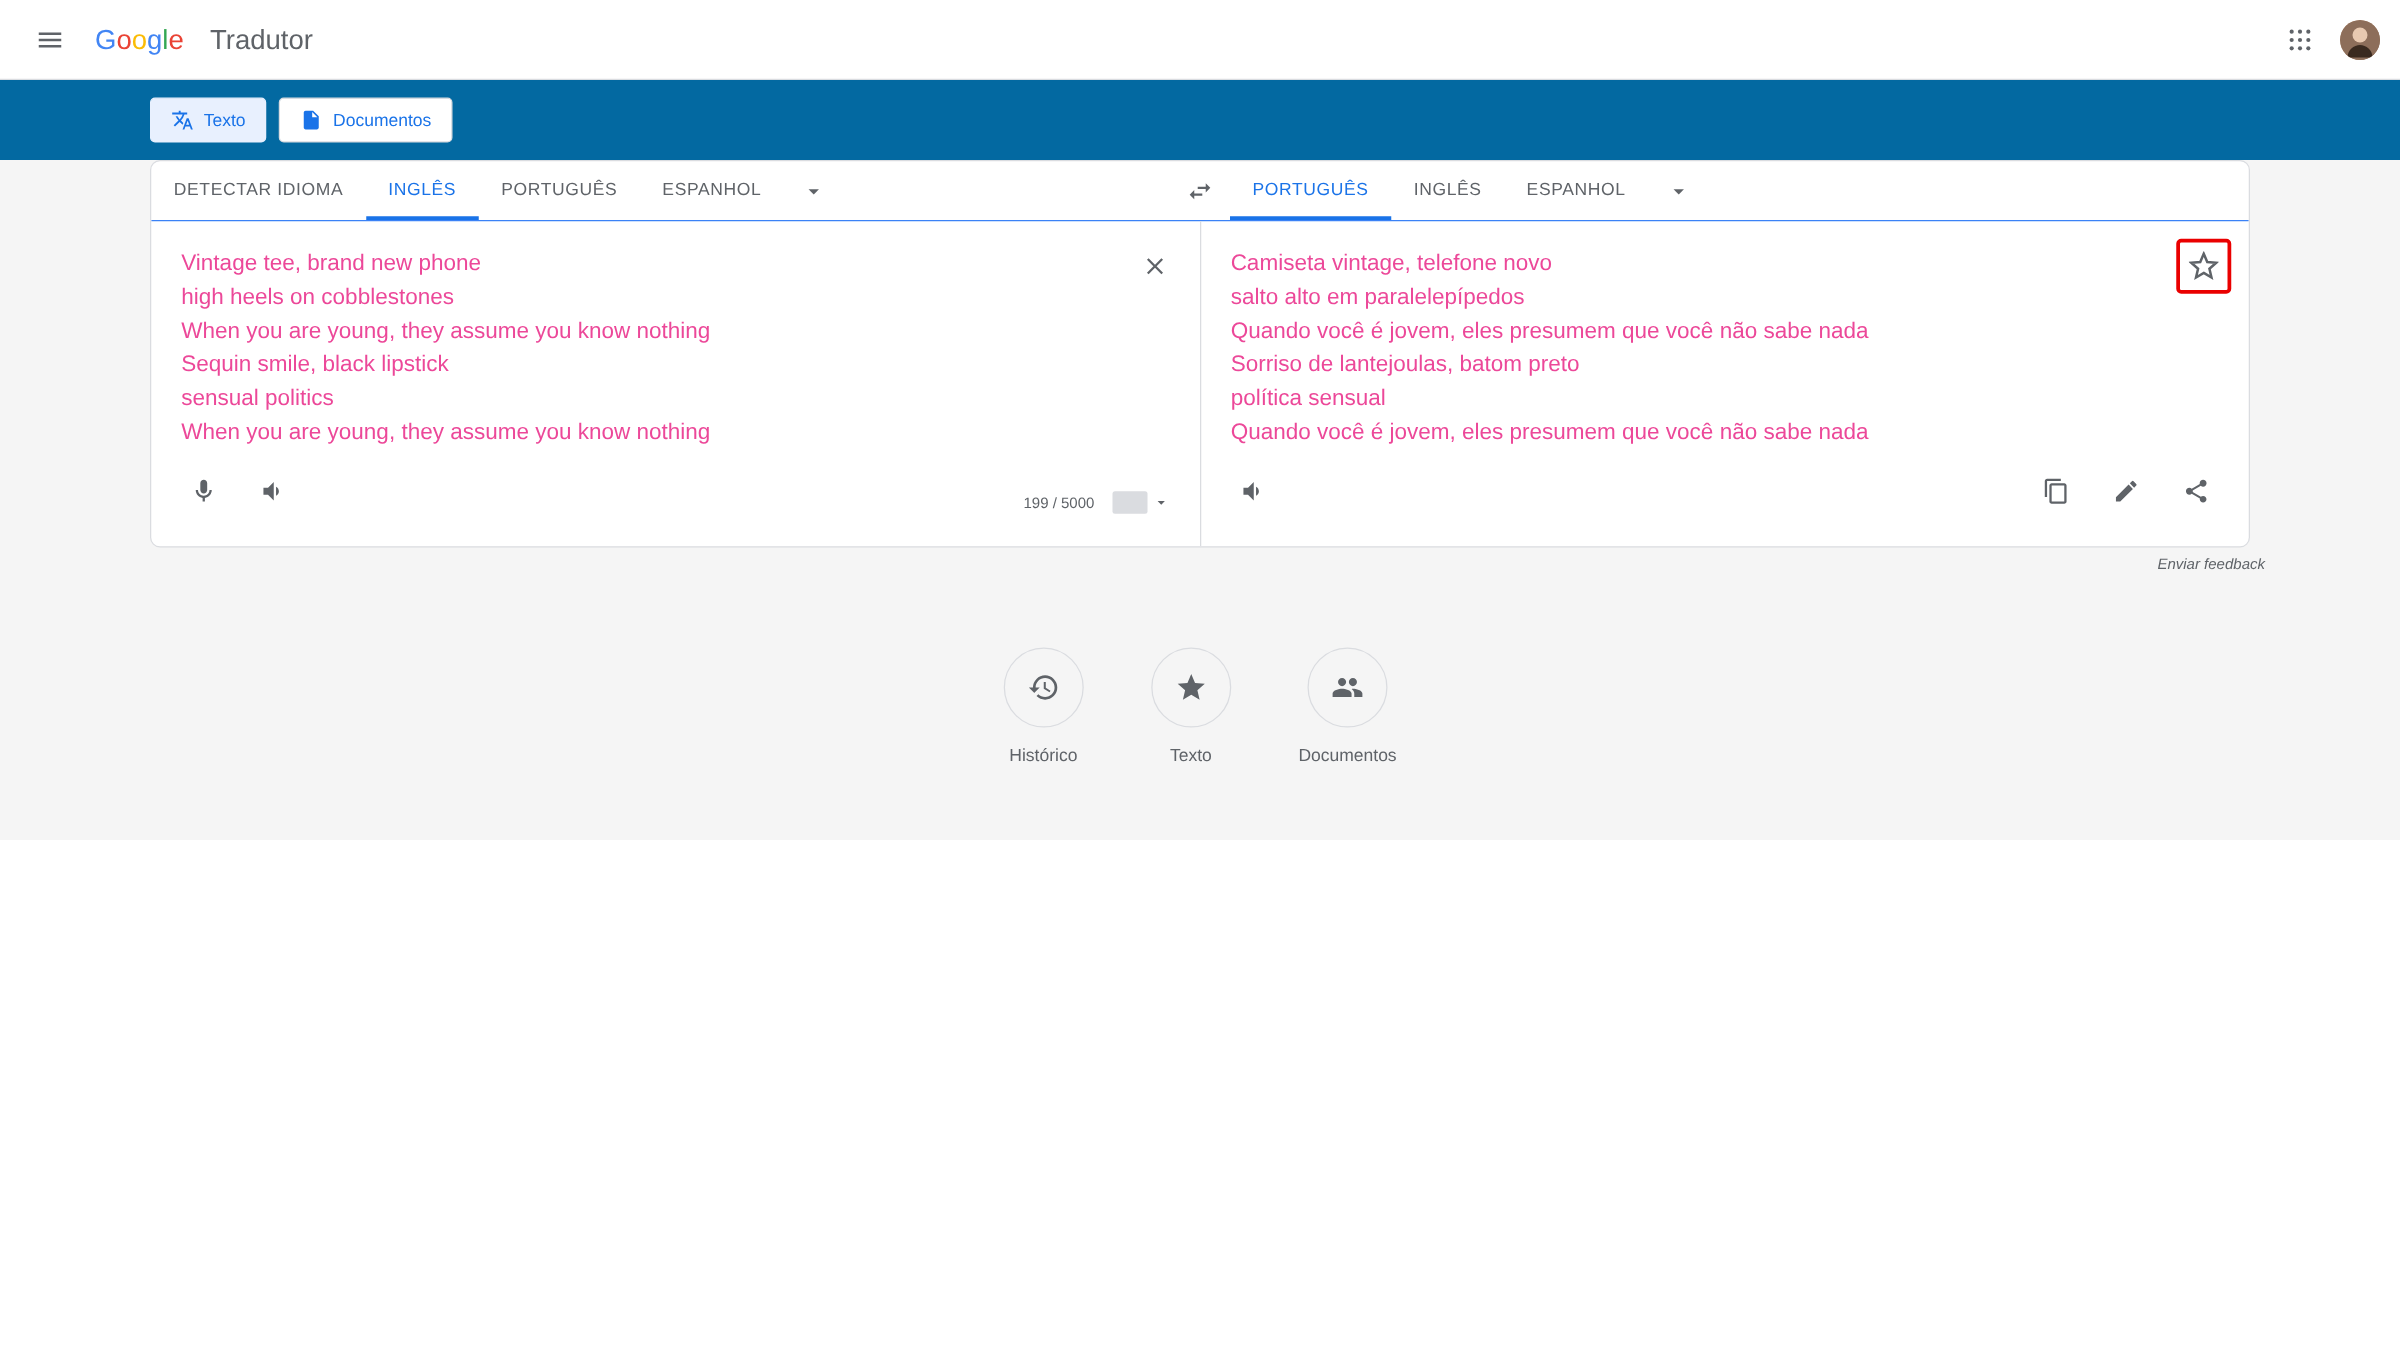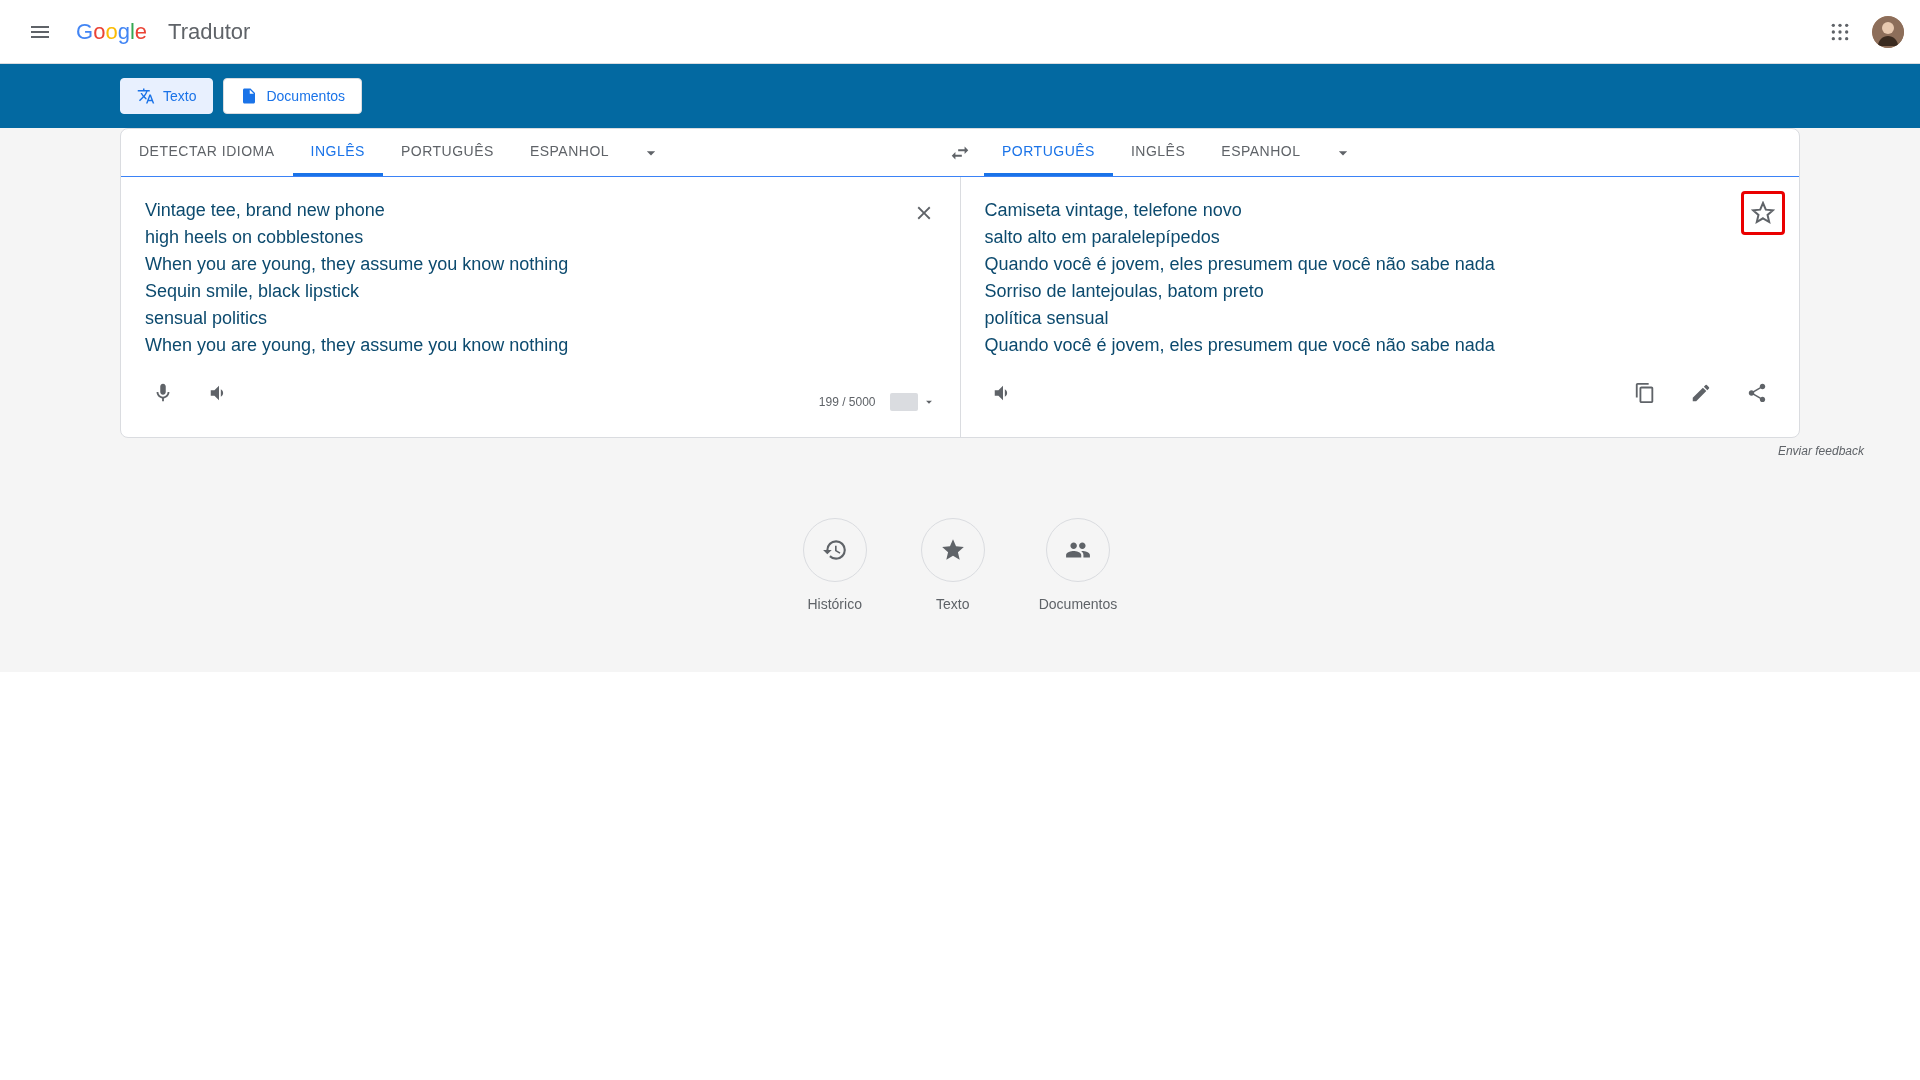--- a/index.html
+++ b/index.html
@@ -21,29 +21,29 @@
 .panel { border:1px solid #dadce0; border-radius:8px; overflow:hidden; background:#fff; }
 .tabbar { display:flex; align-items:stretch; height:48px; border-bottom:1px solid #3b82f6; }
 .tabside { display:flex; align-items:stretch; flex:1; }
 .tab { padding:0 18px; display:flex; align-items:center; font-size:14px; font-weight:500; color:#5f6368; letter-spacing:0.5px; cursor:pointer; text-transform:uppercase; border-bottom:3px solid transparent; }
 .tab.active { color:#1a73e8; border-bottom-color:#1a73e8; }
 .tabmore { width:48px; display:flex; align-items:center; justify-content:center; color:#5f6368; cursor:pointer; }
 .swap { width:48px; display:flex; align-items:center; justify-content:center; color:#5f6368; cursor:pointer; }
 .panes { display:flex; }
 .pane { flex:1; padding:20px 24px 12px 24px; position:relative; }
 .pane.left { border-right:1px solid #dadce0; }
-.textbody { font-size:18px; line-height:27px; color:#0c4a6e; white-space:pre-wrap; min-height:170px; }
+.textbody { font-size:18px; line-height:27px; color:#ec4899; white-space:pre-wrap; min-height:170px; }
 .clear-btn { position:absolute; top:18px; right:18px; width:36px; height:36px; display:flex; align-items:center; justify-content:center; color:#5f6368; cursor:pointer; }
 .star-btn { position:absolute; top:14px; right:14px; width:44px; height:44px; display:flex; align-items:center; justify-content:center; color:#5f6368; cursor:pointer; border:3px solid #ea0000; border-radius:4px; }
 .toolbar { display:flex; align-items:flex-end; justify-content:space-between; padding: 8px 24px 14px 24px; gap: 29px; }
 .toolbar .icons { display:flex; gap:20px; color:#5f6368; }
 .iconbtn { width:36px; height:36px; display:flex; align-items:center; justify-content:center; cursor:pointer; }
 .counter { font-size:12px; color:#5f6368; display:flex; align-items:center; gap:14px; }
 .kbd { width:28px; height:18px; background:#dadce0; border-radius:2px; }
-.feedback { text-align:right; font-size:12px; color:#5f6368; font-style:italic; padding:6px 56px 0 0; }
+.feedback { text-align:right; font-size:12px; color:#5f6368; font-style:italic; padding:6px 108px 0 0; }
 .bottom-actions { display:flex; justify-content:center; gap:54px; padding:60px 0; }
 .action { display:flex; flex-direction:column; align-items:center; gap:14px; cursor:pointer; color:#5f6368; }
 .action .circle { width:64px; height:64px; border:1px solid #dadce0; border-radius:50%; display:flex; align-items:center; justify-content:center; }
 .action .label { font-size:14px; }
 .bg-gray { background:#f5f5f5; }
 </style>
 </head>
 <body>
 
 <div class="header">

